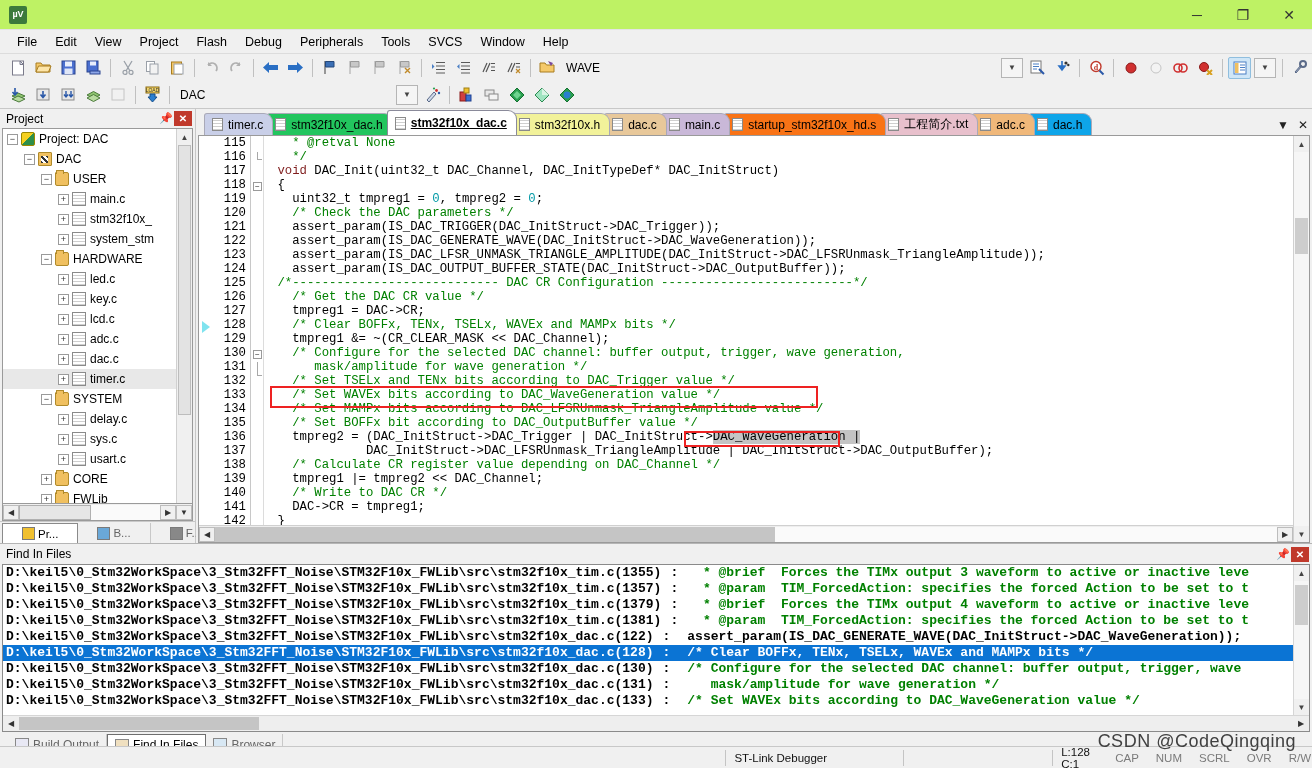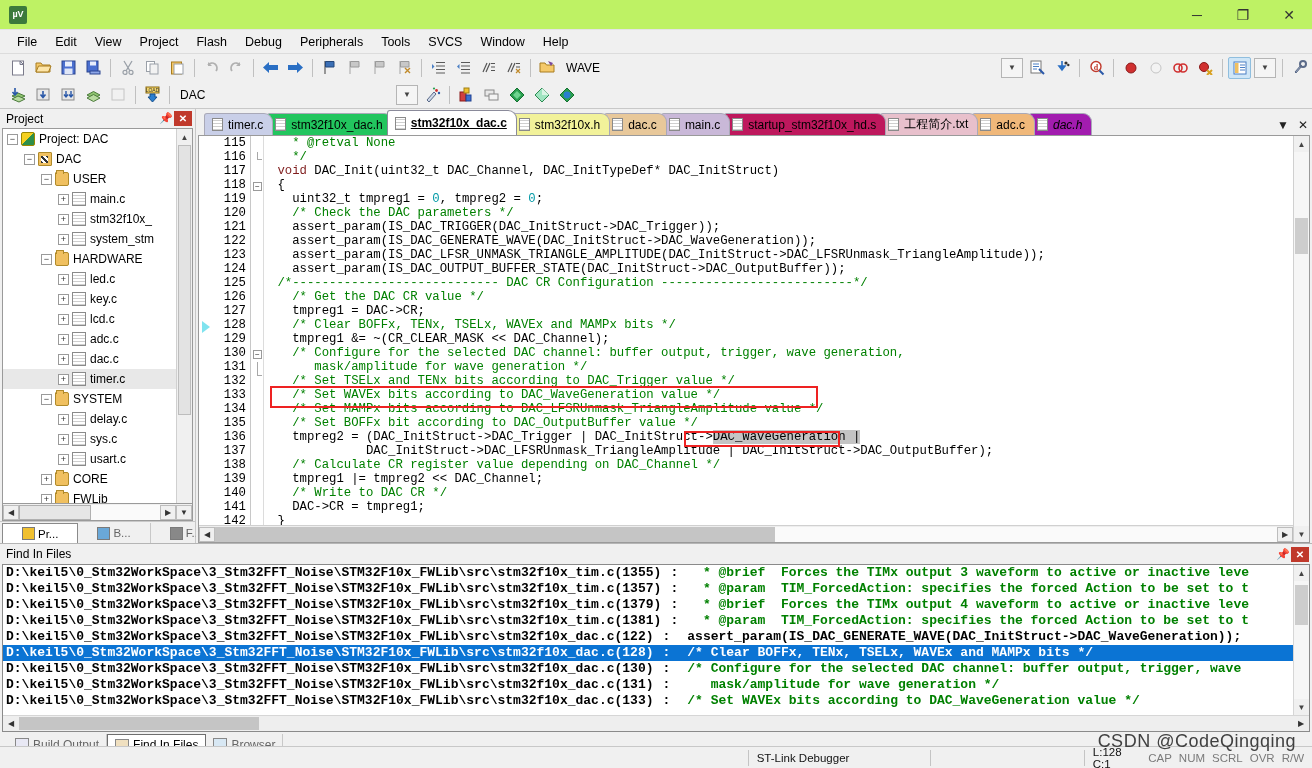--- a/index.html
+++ b/index.html
@@ -243,21 +243,21 @@
   .btab .bi { width: 14px; height: 13px; margin-right: 4px; display: inline-block; }
 
   
   .statusbar {
     position: absolute; left: 0; bottom: 0; width: 1312px; height: 22px;
     display: flex; align-items: center; background: #f0f0f0; border-top: 1px solid #c8c8c8;
     font-size: 11.5px; color: #111;
   }
   .st-cell { padding: 15px 8px; height: 30px; display: flex; align-items: center; }
   .st-div { width: 1px; height: 16px; background: #c4c4c4; }
-  .st-flags { display: flex; gap: 7px; padding-right: 8px; color: #7a7a7a; }
+  .st-flags { display: flex; gap: 17px; padding-right: 1px; color: #7a7a7a; }
   .watermark {
     position: absolute; right: 16px; bottom: 16px; font-size: 18px;
     color: #404040; font-family: "Liberation Sans", sans-serif; letter-spacing: 0.5px;
     pointer-events: none;
   }
   svg { display: block; }
 </style>
 </head>
 <body>
 
@@ -739,33 +739,33 @@
             <span class="lbl">stm32f10x.h</span>
           </div>
           <div class="etab" style="background: rgb(232, 200, 154); z-index: 16;">
             <span class="fico"></span>
             <span class="lbl">dac.c</span>
           </div>
           <div class="etab" style="background: rgb(201, 184, 216); z-index: 15;">
             <span class="fico"></span>
             <span class="lbl">main.c</span>
           </div>
-          <div class="etab" style="background: #be185d; z-index: 14;">
+          <div class="etab" style="background: #f97316; z-index: 14;">
             <span class="fico"></span>
             <span class="lbl">startup_stm32f10x_hd.s</span>
           </div>
           <div class="etab" style="background: rgb(232, 192, 204); z-index: 13;">
             <span class="fico"></span>
             <span class="lbl">工程简介.txt</span>
           </div>
           <div class="etab" style="background: rgb(240, 184, 122); z-index: 12;">
             <span class="fico"></span>
             <span class="lbl">adc.c</span>
           </div>
-          <div class="etab" style="background: #a21caf; z-index: 11; font-style: italic;">
+          <div class="etab" style="background: #0ea5e9; z-index: 11;">
             <span class="fico"></span>
             <span class="lbl">dac.h</span>
           </div>
           <div class="tab-ctrl">
           <span>▼</span>
           <span>✕</span>
         </div>
       </div>
 
       <div class="code-wrap">

